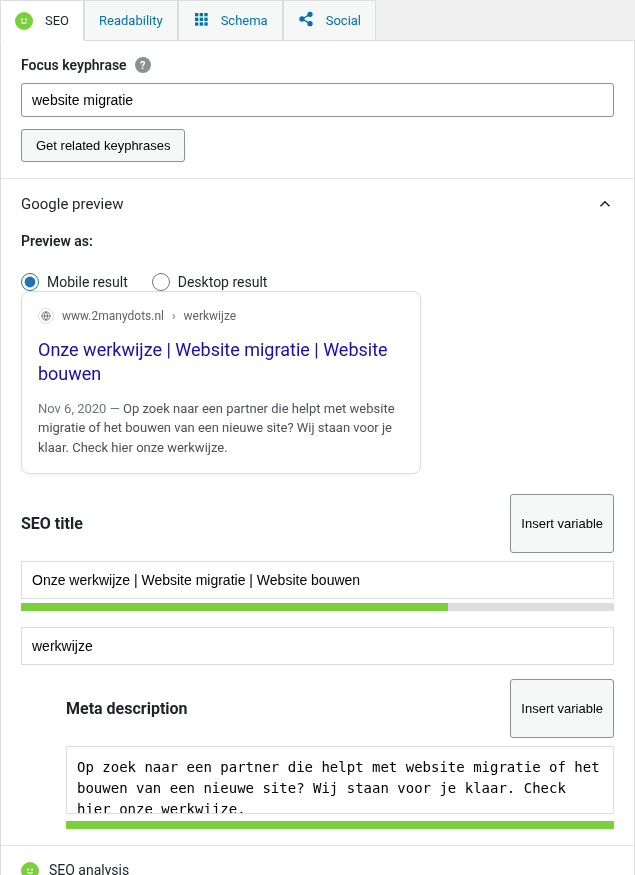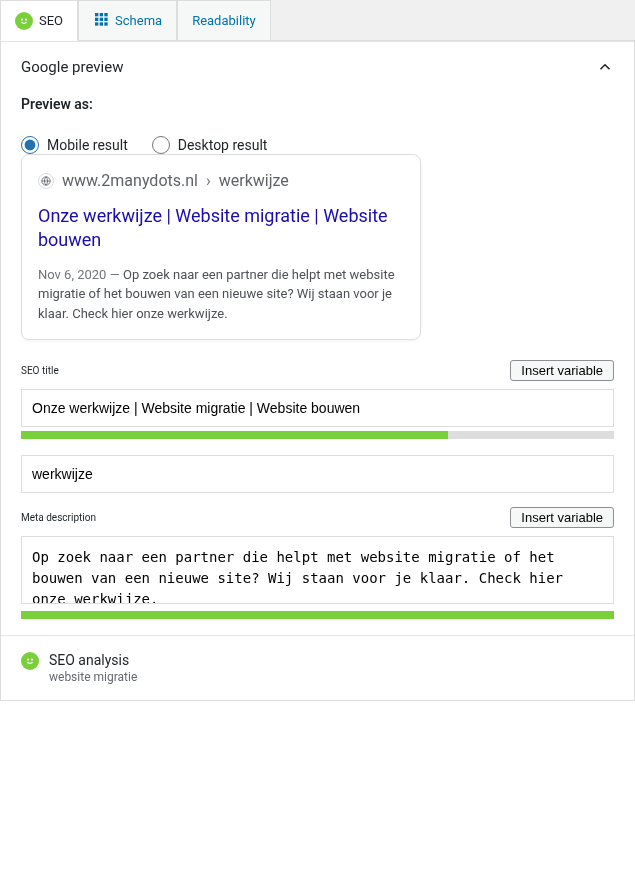--- a/index.html
+++ b/index.html
@@ -11,21 +11,21 @@
       width: 635px;
     }
     .tabs {
       display: flex;
       background: #f0f0f0;
       border-bottom: 1px solid #ddd;
     }
     .tab {
       display: flex;
       align-items: center;
-      gap: 6px;
+      gap: 12px;
       padding: 10px 14px;
       border: 1px solid #ddd;
       border-bottom: none;
       background: #f6f7f7;
       cursor: pointer;
       font-size: 13px;
       color: #0073aa;
     }
     .tab.active {
       background: #fff;
@@ -71,21 +71,21 @@
     }
     .btn {
       padding: 8px 14px;
       border: 1px solid #8c8f94;
       border-radius: 3px;
       background: #f6f7f7;
       font-size: 13px;
       cursor: pointer;
     }
     .btn-sm {
-      padding: 2px 10px;
+      padding: 21px 10px;
       text-align: right;
     }
     .collapsible-header {
       display: flex;
       justify-content: space-between;
       align-items: flex-start;
       padding: 16px 20px;
       cursor: pointer;
       font-size: 15px;
     }
@@ -116,21 +116,21 @@
       border-radius: 8px;
       padding: 16px;
       max-width: 400px;
       box-shadow: 0 1px 3px rgba(0,0,0,0.06);
       margin-bottom: 20px;
     }
     .preview-url-row {
       display: flex;
       align-items: center;
       gap: 8px;
-      font-size: 16px;
+      font-size: 12px;
       color: #5f6368;
       margin-bottom: 14px;
     }
     .favicon {
       width: 16px; height: 16px;
       border: 1px solid #dadce0;
       border-radius: 50%;
       display: inline-flex;
       align-items: center;
       justify-content: center;
@@ -147,21 +147,21 @@
       color: #4d5156;
       line-height: 1.5;
     }
     .preview-desc .date { color: #70757a; }
     .field-head {
       display: flex;
       justify-content: space-between;
       align-items: center;
       margin-bottom: 8px;
     }
-    .field-head .fl { font-weight: 400; font-size: 10px; }
+    .field-head .fl { font-weight: 700; font-size: 16px; }
     .field-input {
       width: 100%;
       padding: 10px;
       border: 1px solid #ddd;
       font-size: 14px;
       background: #fff;
     }
     .field-textarea {
       width: 100%;
       padding: 10px;
@@ -217,44 +217,64 @@
 <div class="tabs">
   <div class="tab active">
     <span class="smiley">
       <svg viewBox="0 0 24 24" fill="none" stroke="#fff" stroke-width="2.5">
           <circle cx="8" cy="9" r="1" fill="#fff"></circle>
           <circle cx="16" cy="9" r="1" fill="#fff"></circle>
           <path d="M7 14s1.5 2.5 5 2.5S17 14 17 14"></path>
         </svg>
     </span>
     <span>SEO</span>
+  </div>
+  <div class="tab">
+    <span>Readability</span>
   </div>
   <div class="tab">
     <span>
       <svg viewBox="0 0 24 24" fill="#0073aa">
           <rect x="3" y="3" width="5" height="5"></rect>
           <rect x="10" y="3" width="5" height="5"></rect>
           <rect x="17" y="3" width="5" height="5"></rect>
           <rect x="3" y="10" width="5" height="5"></rect>
           <rect x="10" y="10" width="5" height="5"></rect>
           <rect x="17" y="10" width="5" height="5"></rect>
           <rect x="3" y="17" width="5" height="5"></rect>
           <rect x="10" y="17" width="5" height="5"></rect>
           <rect x="17" y="17" width="5" height="5"></rect>
         </svg>
     </span>
     <span>Schema</span>
   </div>
   <div class="tab">
-    <span>Readability</span>
+    <span>
+      <svg viewBox="0 0 24 24" fill="none" stroke="#0073aa" stroke-width="2">
+          <circle cx="18" cy="5" r="3" fill="#0073aa"></circle>
+          <circle cx="6" cy="12" r="3" fill="#0073aa"></circle>
+          <circle cx="18" cy="19" r="3" fill="#0073aa"></circle>
+          <line x1="8.5" y1="10.5" x2="15.5" y2="6.5"></line>
+          <line x1="8.5" y1="13.5" x2="15.5" y2="17.5"></line>
+        </svg>
+    </span>
+    <span>Social</span>
   </div>
 </div>
 
 <div class="panel">
 
+  <div class="section">
+    <div class="label-row">
+      <span>Focus keyphrase</span>
+      <span class="help-icon">?</span>
+    </div>
+    <input class="text-input" value="website migratie" style="">
+    <button class="btn">Get related keyphrases</button>
+  </div>
 
   <div class="collapsible-header" style="border-top:1px solid #e5e5e5;">
     <span>Google preview</span>
     <span>
       <svg class="chevron" viewBox="0 0 24 24" fill="none" stroke="#1d2327" stroke-width="2">
           <polyline points="6 15 12 9 18 15"></polyline>
         </svg>
     </span>
   </div>
 
@@ -300,21 +320,21 @@
       <input class="field-input" value="Onze werkwijze | Website migratie | Website bouwen" style="">
       <div class="progress-bar">
         <div class="fill" style="width: 72%;"></div>
       </div>
     </div>
 
     <div class="field-group">
       <input class="field-input" value="werkwijze" style="">
     </div>
 
-    <div class="field-group" style="margin-bottom:0;">
+    <div class="field-group" style="margin-bottom:0;margin-left:45px;">
       <div class="field-head">
         <span class="fl">Meta description</span>
         <button class="btn btn-sm">Insert variable</button>
       </div>
       <textarea class="field-textarea" style="">Op zoek naar een partner die helpt met website migratie of het bouwen van een nieuwe site? Wij staan voor je klaar. Check hier onze werkwijze.</textarea>
       <div class="progress-bar" style="margin-bottom:0;">
         <div class="fill" style="width: 100%;"></div>
       </div>
     </div>
   </div>

